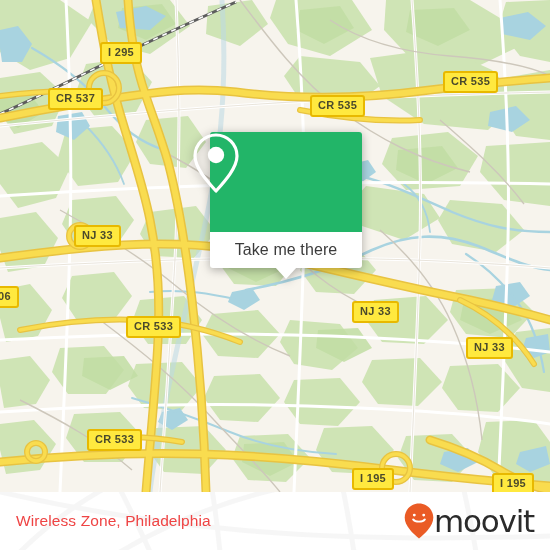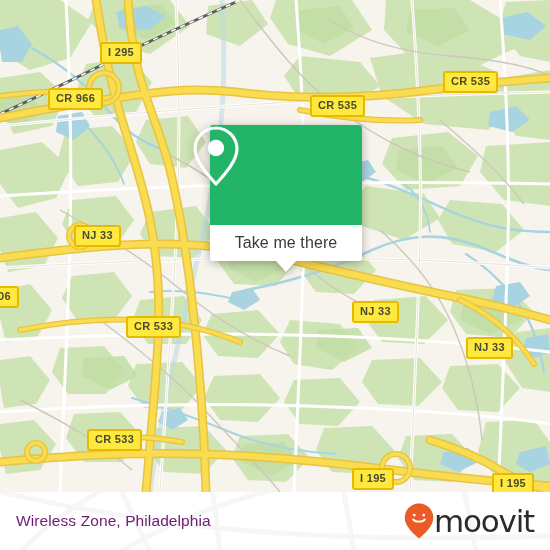--- a/index.html
+++ b/index.html
@@ -35,21 +35,21 @@
   .attrib{
     position:absolute;left:0;bottom:0;width:100%;
     background:rgba(255,255,255,.80);
     color:#3a3a3a;font-size:13px;line-height:1;
     padding:7px 0 8px 8px;box-sizing:border-box;
     white-space:nowrap;
   }
 
   
   .callout{
-    position:absolute;left:190px;top:125px;width:152px;
+    position:absolute;left:190px;top:132px;width:152px;
     filter:drop-shadow(0 2px 5px rgba(0,0,0,.30));
     padding-left:20px;
   }
   .callout-top{
     background:#22b568;height:100px;border-radius:3px 3px 0 0;
     display:flex;align-items:center;justify-content:center;
   }
   .callout-bot{
     background:#fff;border-radius:0 0 3px 3px;height:36px;
     display:flex;align-items:center;justify-content:center;
@@ -69,21 +69,21 @@
   
   .footer{
     position:absolute;left:0;bottom:0;width:550px;height:58px;
     background:#ffffff;overflow:hidden;
   }
   .footer-watermark{position:absolute;left:0;top:-300px;opacity:.055;}
   .footer-row{
     position:relative;height:58px;display:flex;align-items:center;
     justify-content:space-between;padding:0 16px 0 16px;box-sizing:border-box;
   }
-  .venue{font-size:15.5px;color:#701a75;white-space:nowrap;letter-spacing:.1px;}
+  .venue{font-size:15.5px;color:#ef4444;white-space:nowrap;letter-spacing:.1px;}
   .brand{display:flex;align-items:center;gap:0;}
   .brand-word{
     font-size:31px;color:#2b2b2b;line-height:1;
     font-family:"DejaVu Sans","Liberation Sans",sans-serif;
     letter-spacing:-1.2px;font-weight:500;
   }
 </style>
 </head>
 <body>
 
@@ -264,21 +264,21 @@
           <circle cx="104" cy="88" r="15"></circle>
           <circle cx="80" cy="236" r="11"></circle>
           <circle cx="396" cy="468" r="14"></circle>
           <circle cx="36" cy="452" r="9"></circle>
         </g>
       </g>
     </svg>
 
     <div>
       <div class="shield" style="left:100px;top:2px;margin-top:40px;">I 295</div>
-      <div class="shield" style="left:48px;top:88px;">CR 966</div>
+      <div class="shield" style="left:48px;top:88px;">CR 537</div>
       <div class="shield" style="left:443px;top:71px;">CR 535</div>
       <div class="shield" style="left:310px;top:95px;">CR 535</div>
       <div class="shield" style="left:74px;top:225px;">NJ 33</div>
       <div class="shield" style="left:-10px;top:286px;">06</div>
       <div class="shield" style="left:126px;top:316px;">CR 533</div>
       <div class="shield" style="left:352px;top:301px;">NJ 33</div>
       <div class="shield" style="left:466px;top:337px;">NJ 33</div>
       <div class="shield" style="left:87px;top:429px;">CR 533</div>
       <div class="shield" style="left:352px;top:468px;">I 195</div>
       <div class="shield" style="left:492px;top:473px;">I 195</div>

